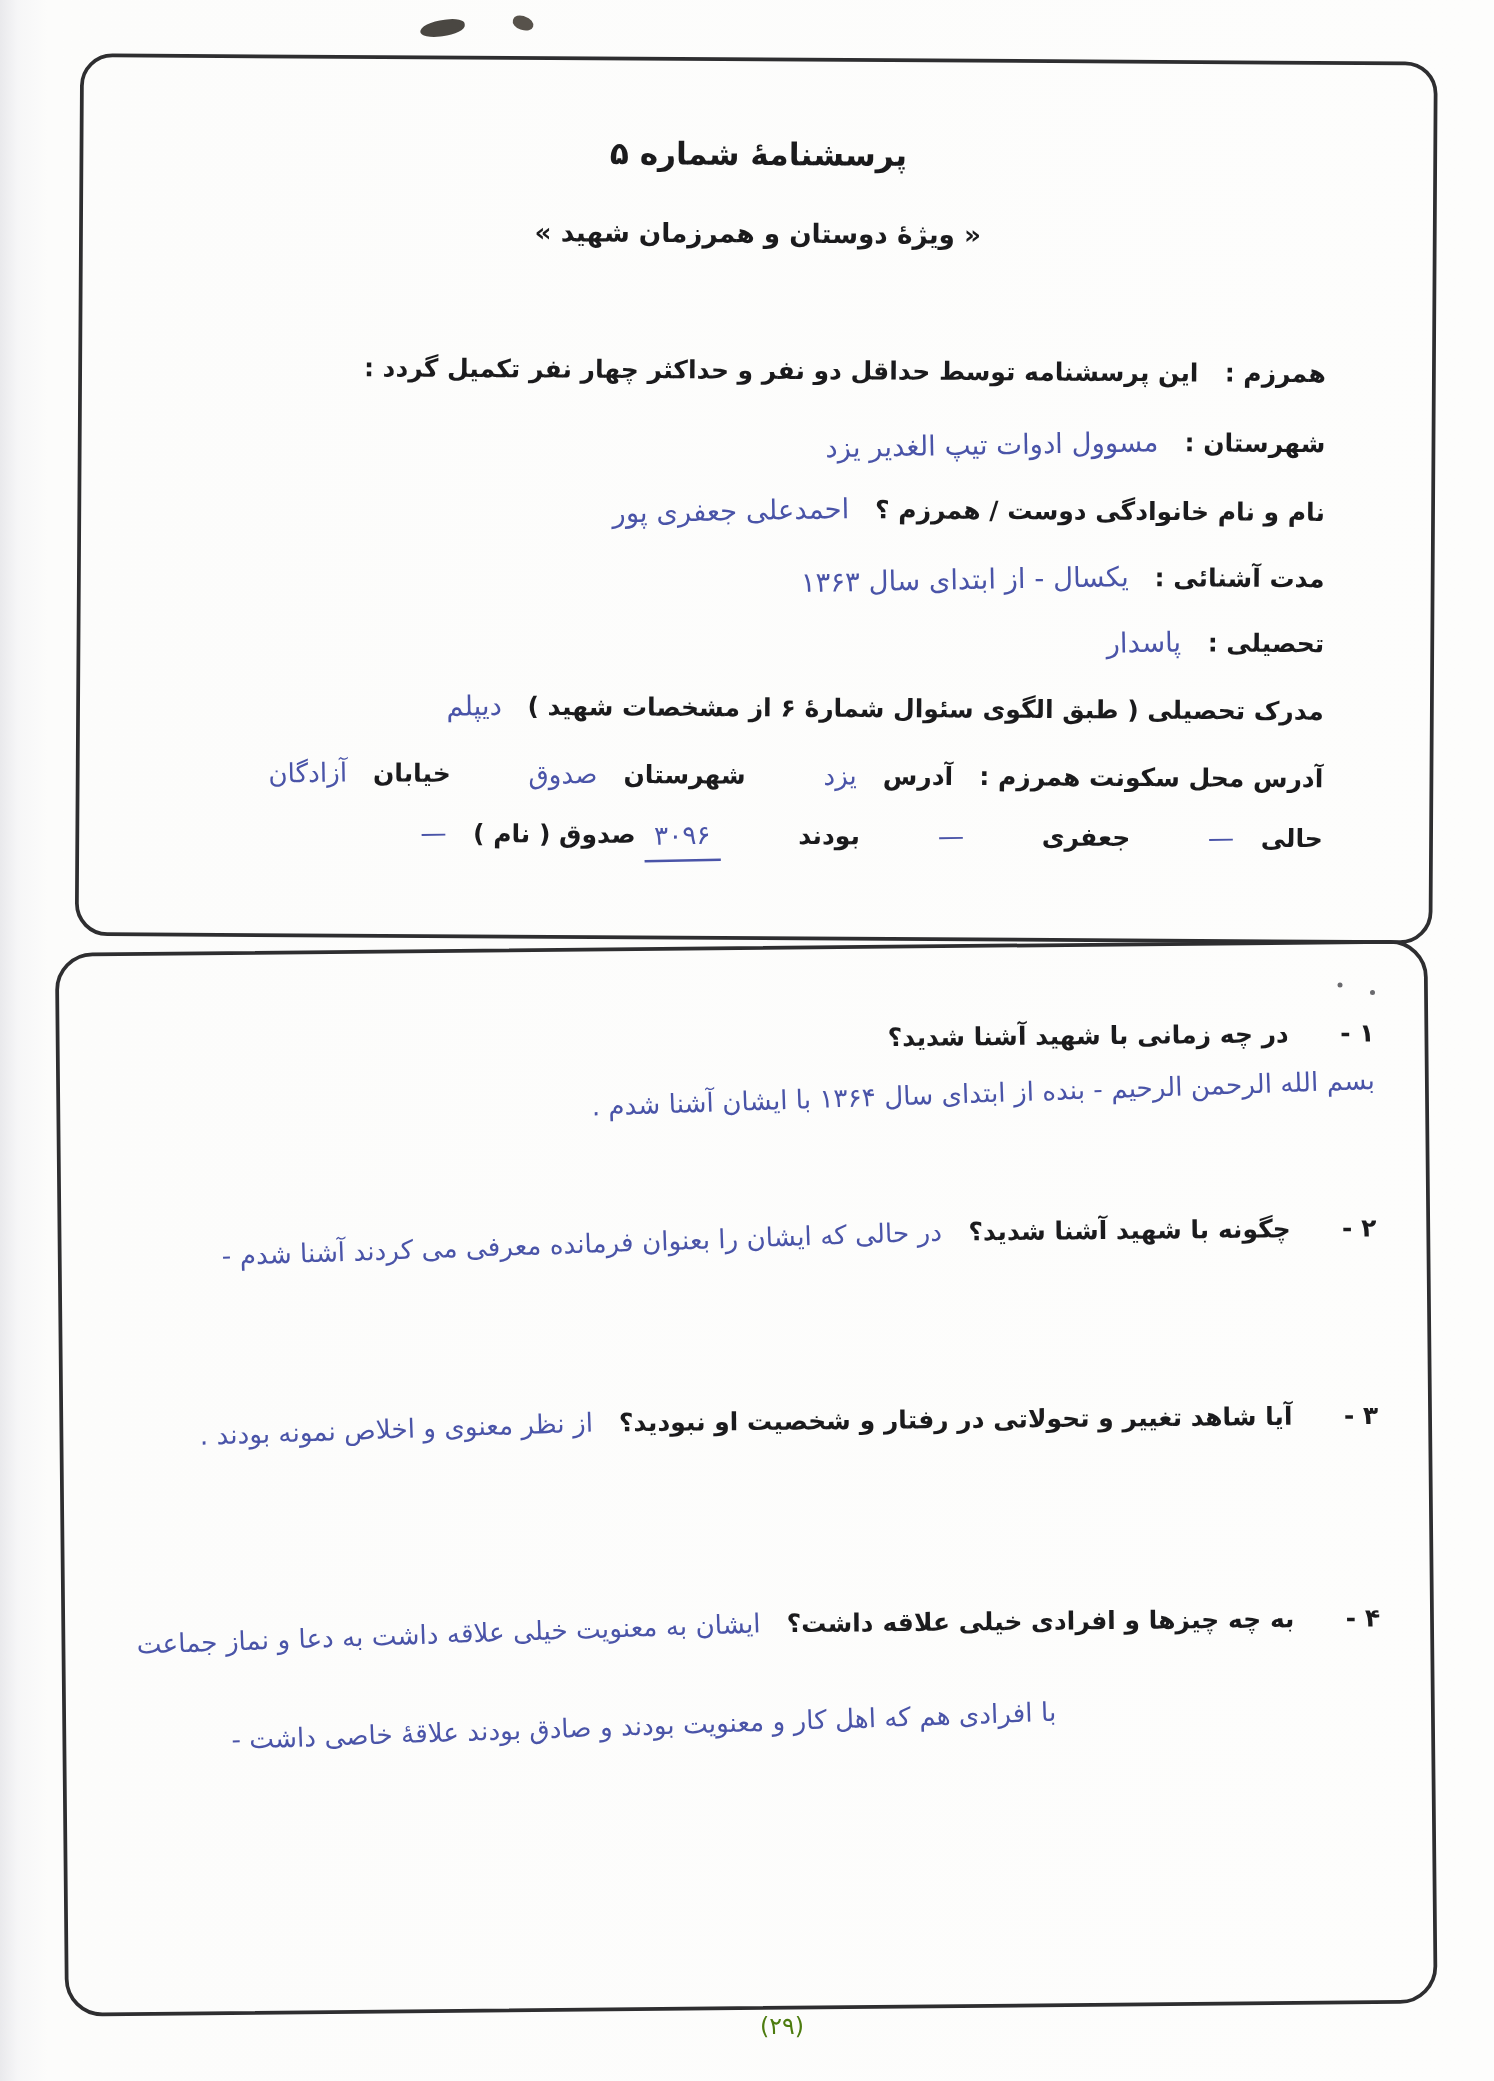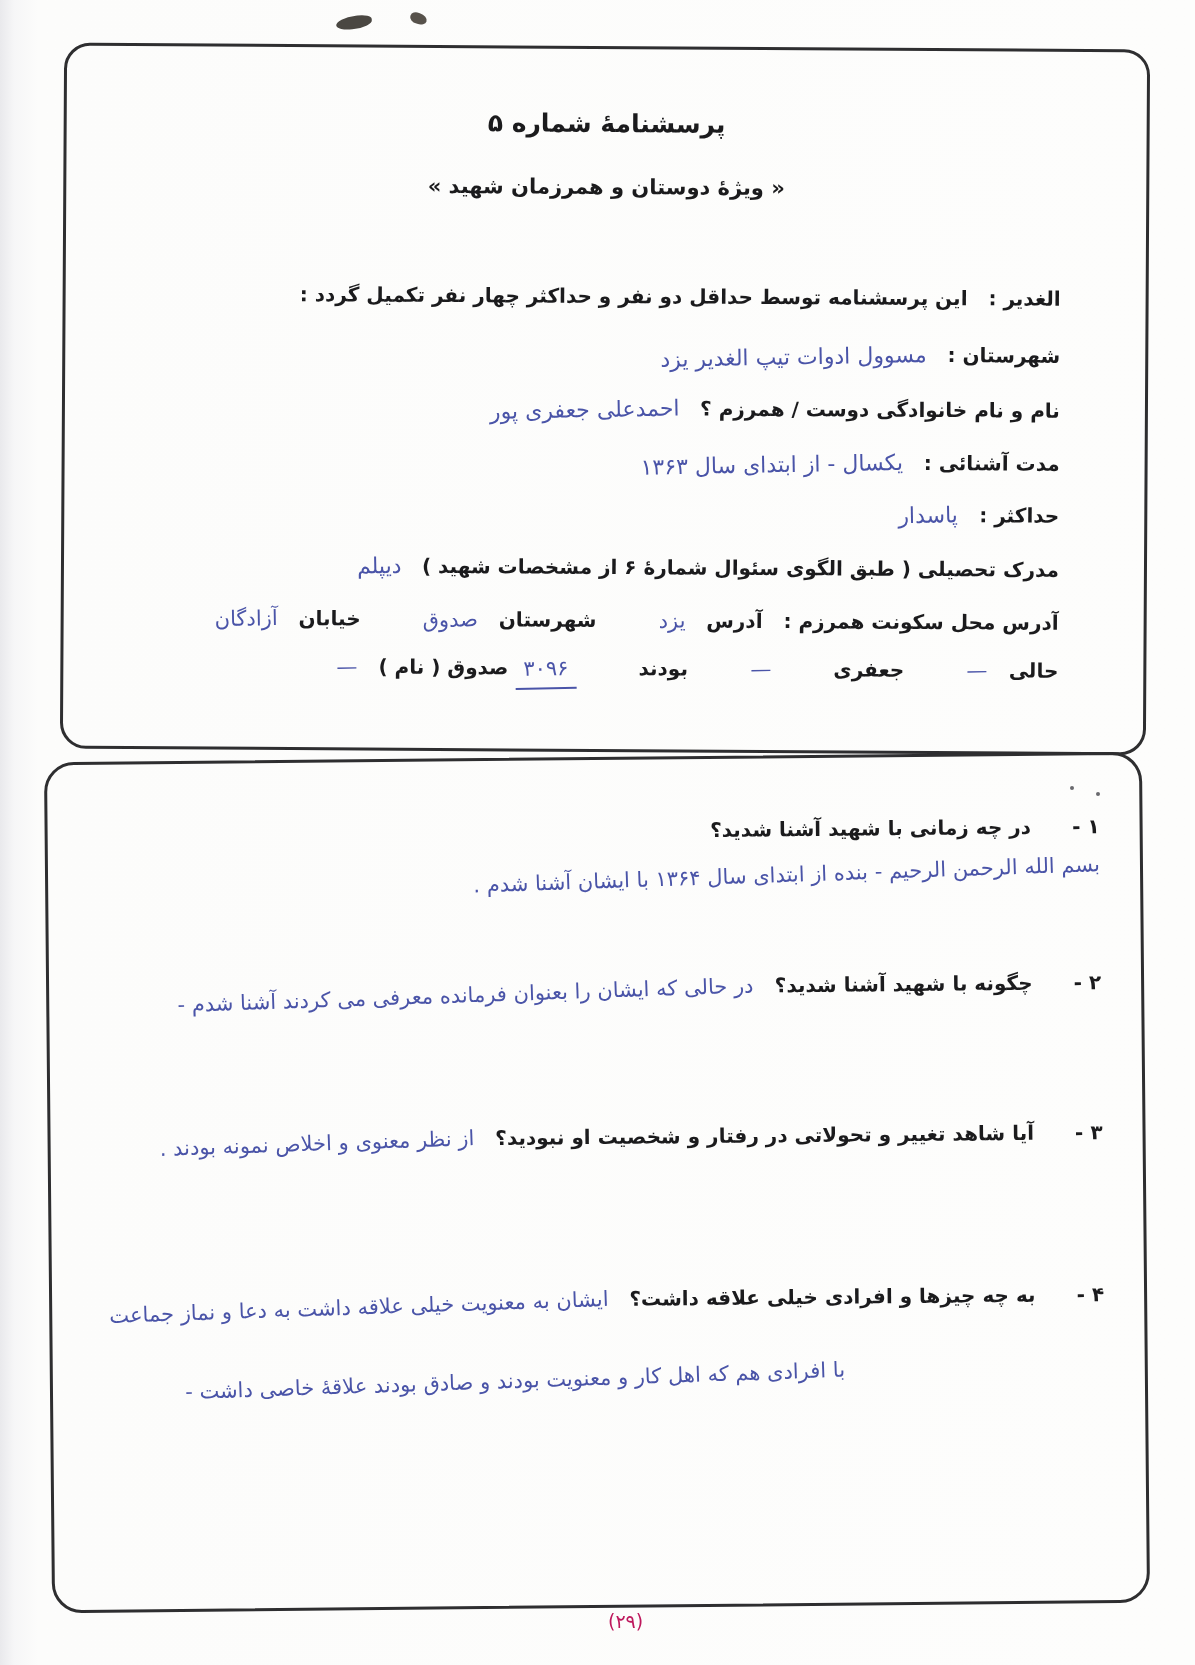--- a/index.html
+++ b/index.html
@@ -27,21 +27,21 @@
   }
   .ink-big{font-size:22px;}
   .tel{border-bottom:2px solid #4a54a8;padding:0 8px 2px 8px;}
 
   .q{position:absolute;right:40px;left:26px;direction:rtl;text-align:right;line-height:1.9;}
   .q1{top:52px;} .q2{top:208px;} .q3{top:358px;} .q4{top:520px;}
   .q4b{position:absolute;top:600px;right:300px;left:40px;direction:rtl;text-align:right;}
   .qnum{font-weight:bold;font-size:20px;margin-left:36px;}
   .qtext{font-weight:bold;font-size:20px;margin-left:16px;}
 
-  .pagenum{position:absolute;left:608px;top:1610px;font-size:19px;letter-spacing:3px;color:#be185d;text-align:right;}
+  .pagenum{position:absolute;left:608px;top:1610px;font-size:19px;letter-spacing:3px;color:#4d7c0f;text-align:right;}
 
   .smudge{position:absolute;background:#4a4742;}
   .smudge1{left:336px;top:16px;width:36px;height:13px;border-radius:60% 40% 55% 45%;transform:rotate(-7deg);}
   .smudge2{left:410px;top:13px;width:17px;height:11px;border-radius:45% 55% 50% 50%;transform:rotate(18deg);background:#57524b;}
   .speck{position:absolute;width:4px;height:4px;border-radius:50%;background:#6a6a6e;}
   .sp1{left:1070px;top:786px;} .sp2{left:1096px;top:792px;}
 </style>
 </head>
 <body>
 
@@ -51,41 +51,41 @@
   <div class="smudge smudge2"></div>
   <div class="speck sp1"></div>
   <div class="speck sp2"></div>
 
   <section class="box box1">
 
     <div class="title">پرسشنامهٔ شماره ۵</div>
     <div class="subtitle">« ویژهٔ دوستان و همرزمان شهید »</div>
 
     <div class="prow note-row">
-      <span class="plabel">الغدیر :</span>
+      <span class="plabel">همرزم :</span>
       <span>این پرسشنامه توسط حداقل دو نفر و حداکثر چهار نفر تکمیل گردد :</span>
     </div>
 
     <div class="prow f1">
       <span class="plabel">شهرستان :</span>
       <span class="ink ink-big">مسوول ادوات تیپ الغدیر یزد</span>
     </div>
 
     <div class="prow f2">
       <span class="plabel">نام و نام خانوادگی دوست / همرزم ؟</span>
       <span class="ink ink-big">احمدعلی جعفری پور</span>
     </div>
 
     <div class="prow f3">
       <span class="plabel">مدت آشنائی :</span>
       <span class="ink ink-big">یکسال - از ابتدای سال ۱۳۶۳</span>
     </div>
 
     <div class="prow f4">
-      <span class="plabel">حداکثر :</span>
+      <span class="plabel">تحصیلی :</span>
       <span class="ink ink-big">پاسدار</span>
     </div>
 
     <div class="prow f5">
       <span class="plabel">مدرک تحصیلی ( طبق الگوی سئوال شمارهٔ ۶ از مشخصات شهید )</span>
       <span class="ink ink-big">دیپلم</span>
     </div>
 
     <div class="prow f6">
       <span class="plabel">آدرس محل سکونت همرزم :</span>

